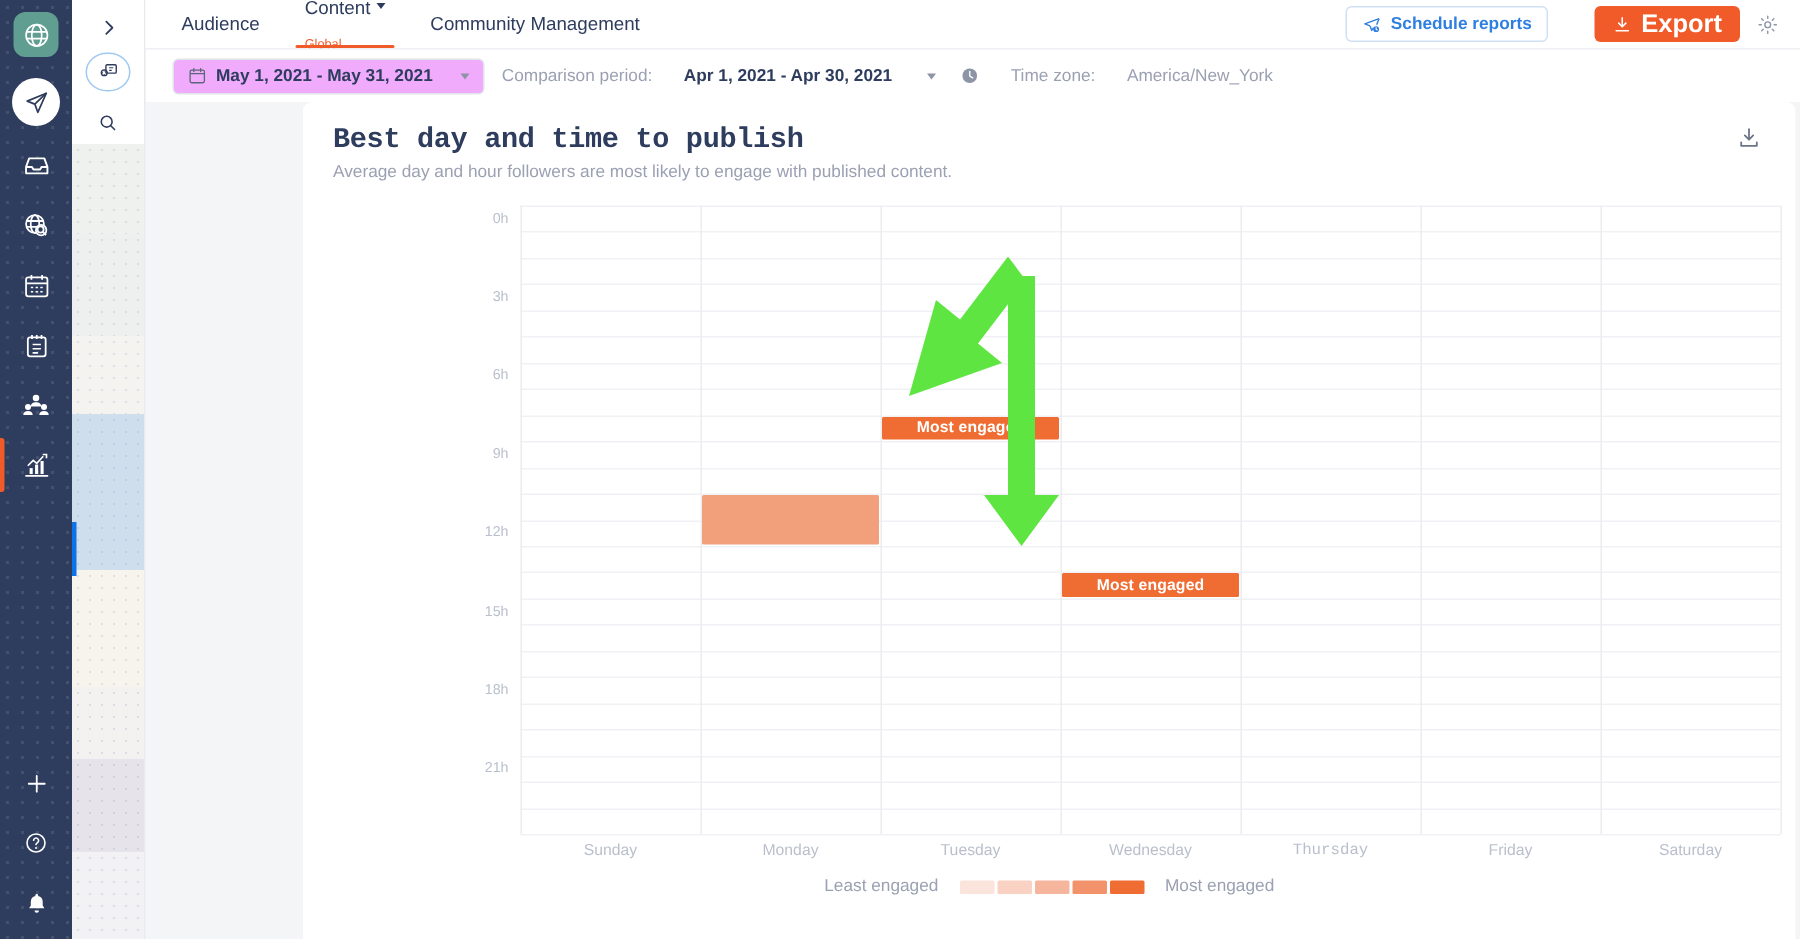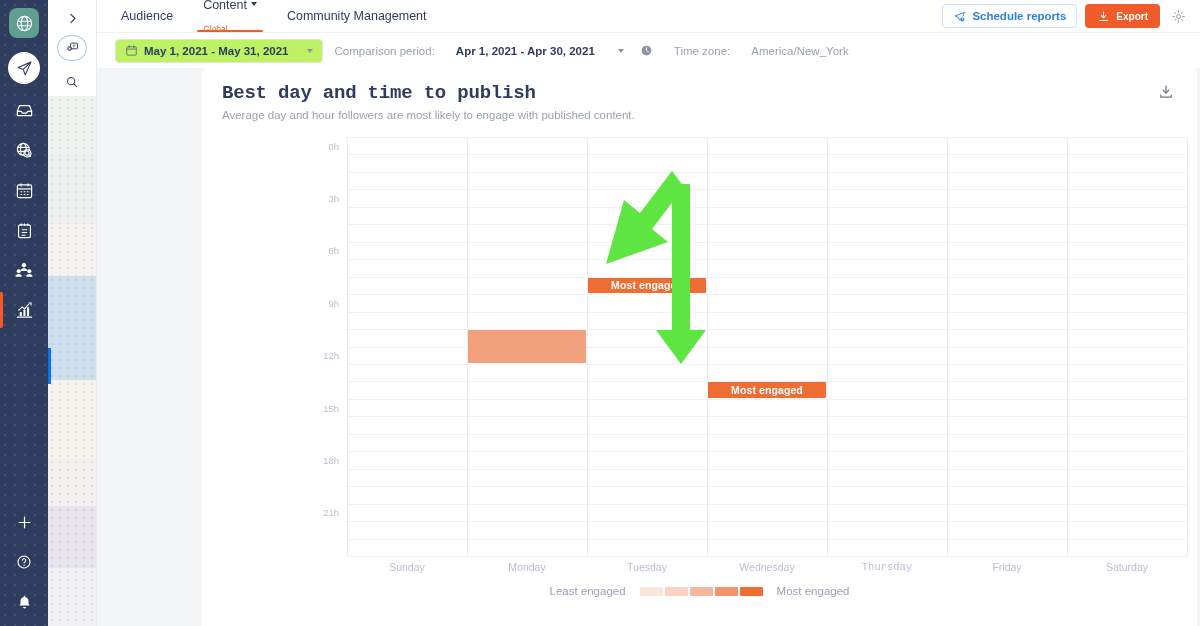--- a/index.html
+++ b/index.html
@@ -88,31 +88,31 @@
            border-right: 3.5px solid transparent; border-top: 4px solid #2e3c5d; margin-bottom: 1px;}
 
   .top-actions { margin-left: auto; display: flex; align-items: center; gap: 8px; }
   .btn-outline {
     height: 24px; border: 1px solid #cfe0f5; border-radius: 4px; background: #fff;
     color: #2f7fe0; font-size: 11.5px; font-weight: bold;
     display: flex; align-items: center; gap: 6px; padding: 0 10px; cursor: pointer;
   }
   .btn-primary {
     height: 24px; border: none; border-radius: 4px; background: #f15a29;
-    color: #fff; font-size: 10px; font-weight: bold;
-    display: flex; align-items: center; gap: 6px; padding: 0 12px; cursor: pointer;
+    color: #fff; font-size: 17px; font-weight: bold;
+    display: flex; align-items: center; gap: 6px; padding: 0 12px; cursor: pointer; margin-left: 23px;
   }
   .gear-btn { width: 20px; height: 20px; display: flex; align-items: center; justify-content: center; cursor: pointer; }
 
   .filterbar {
     height: 36px; background: #fff; border-top: 1px solid #eef0f3;
     display: flex; align-items: center; padding: 0 18px; gap: 12px;
   }
   .date-pill {
-    height: 24px; border: 1px solid #dfe3ea; border-radius: 4px; background: #bef264;
+    height: 24px; border: 1px solid #dfe3ea; border-radius: 4px; background: #f0abfc;
     display: flex; align-items: center; gap: 6px; padding: 0 9px; cursor: pointer;
     font-size: 11.5px; color: #2e3c5d; font-weight: bold;
   }
   .date-pill .chev { margin-left: 12px; }
   .chev { width: 0; height: 0; border-left: 3.5px solid transparent;
           border-right: 3.5px solid transparent; border-top: 4px solid #8d94a6; }
   .meta { display: flex; align-items: center; gap: 21px; font-size: 11.5px; color: #9aa1b2; }
   .meta b { color: #2e3c5d; font-weight: bold; }
 
   

